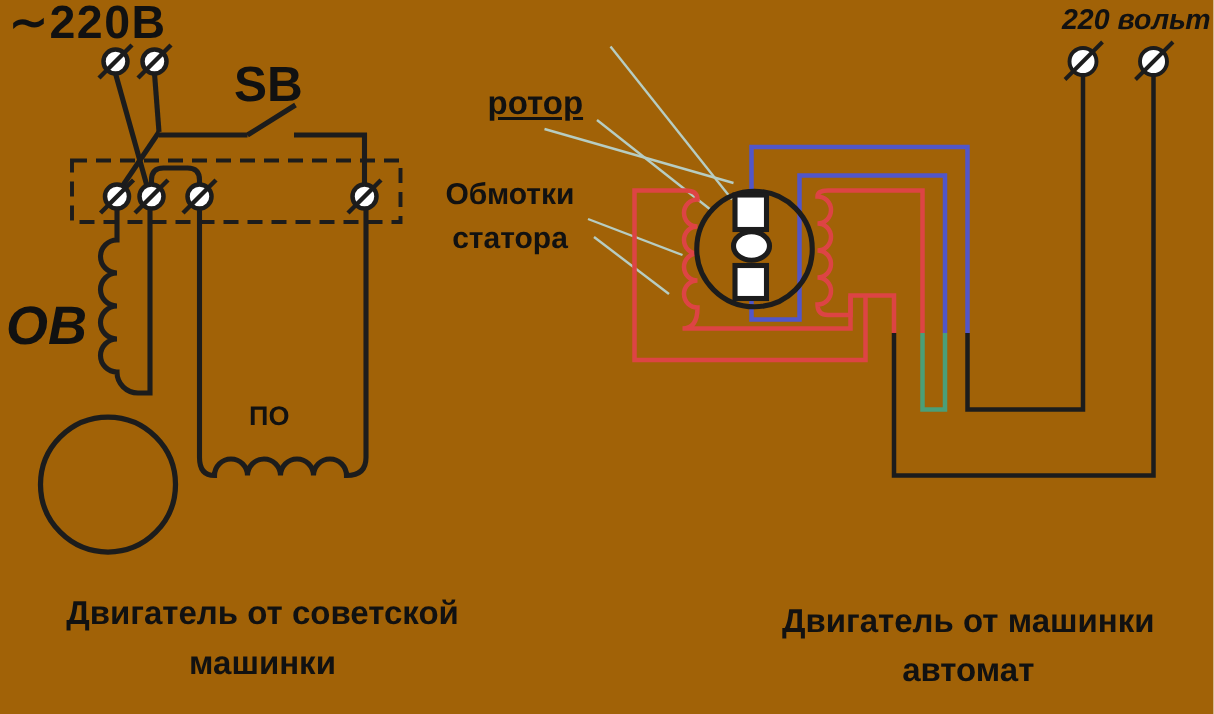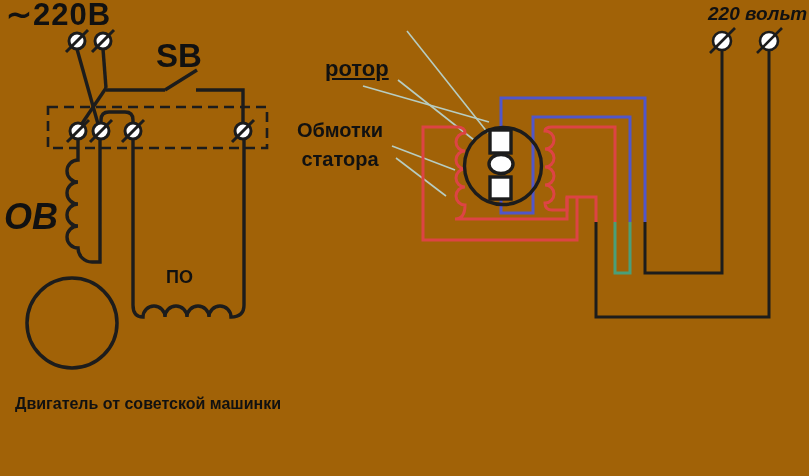--- a/index.html
+++ b/index.html
@@ -10,21 +10,21 @@
   .stage svg{position:absolute;left:0;top:0;}
   .lbl{position:absolute;color:#111;font-weight:bold;white-space:nowrap;}
   .lbl-ac{left:6px;top:-4px;font-size:31px;letter-spacing:1px;}
   .lbl-sb{left:156px;top:37px;font-size:33px;}
   .lbl-ov{left:4px;top:196px;font-size:36px;font-style:italic;}
   .lbl-po{left:166px;top:267px;font-size:18px;}
   .lbl-brushes{left:326px;top:9px;font-size:22px;}
   .lbl-rotor{left:325px;top:56px;font-size:22px;text-decoration:underline;}
   .lbl-stator{left:281px;top:116px;width:118px;font-size:20px;line-height:1.45;text-align:center;white-space:normal;}
   .lbl-220v{left:708px;top:3px;font-size:19px;font-style:italic;}
-  .caption{position:absolute;color:#111;font-weight:bold;font-size:16px;line-height:1.5;}
+  .caption{position:absolute;color:#111;font-weight:bold;font-size:22px;line-height:1.5;text-align:center;}
   .caption-left{left:15px;top:392px;width:320px;}
   .caption-right{left:488px;top:397px;width:315px;}
 </style>
 </head>
 <body>
 
 <div class="stage">
 
   <svg width="809" height="476" viewBox="0 0 809 476">
 
@@ -120,13 +120,14 @@
   <div class="lbl lbl-sb">SB</div>
   <div class="lbl lbl-ov">ОВ</div>
   <div class="lbl lbl-po">ПО</div>
 
   <div class="lbl lbl-rotor">ротор</div>
   <div class="lbl lbl-stator">Обмотки статора</div>
 
   <div class="lbl lbl-220v">220 вольт</div>
 
   <div class="caption caption-left">Двигатель от советской машинки</div>
+  <div class="caption caption-right">Двигатель от машинки автомат</div>
 </div>
 
 </body></html>

